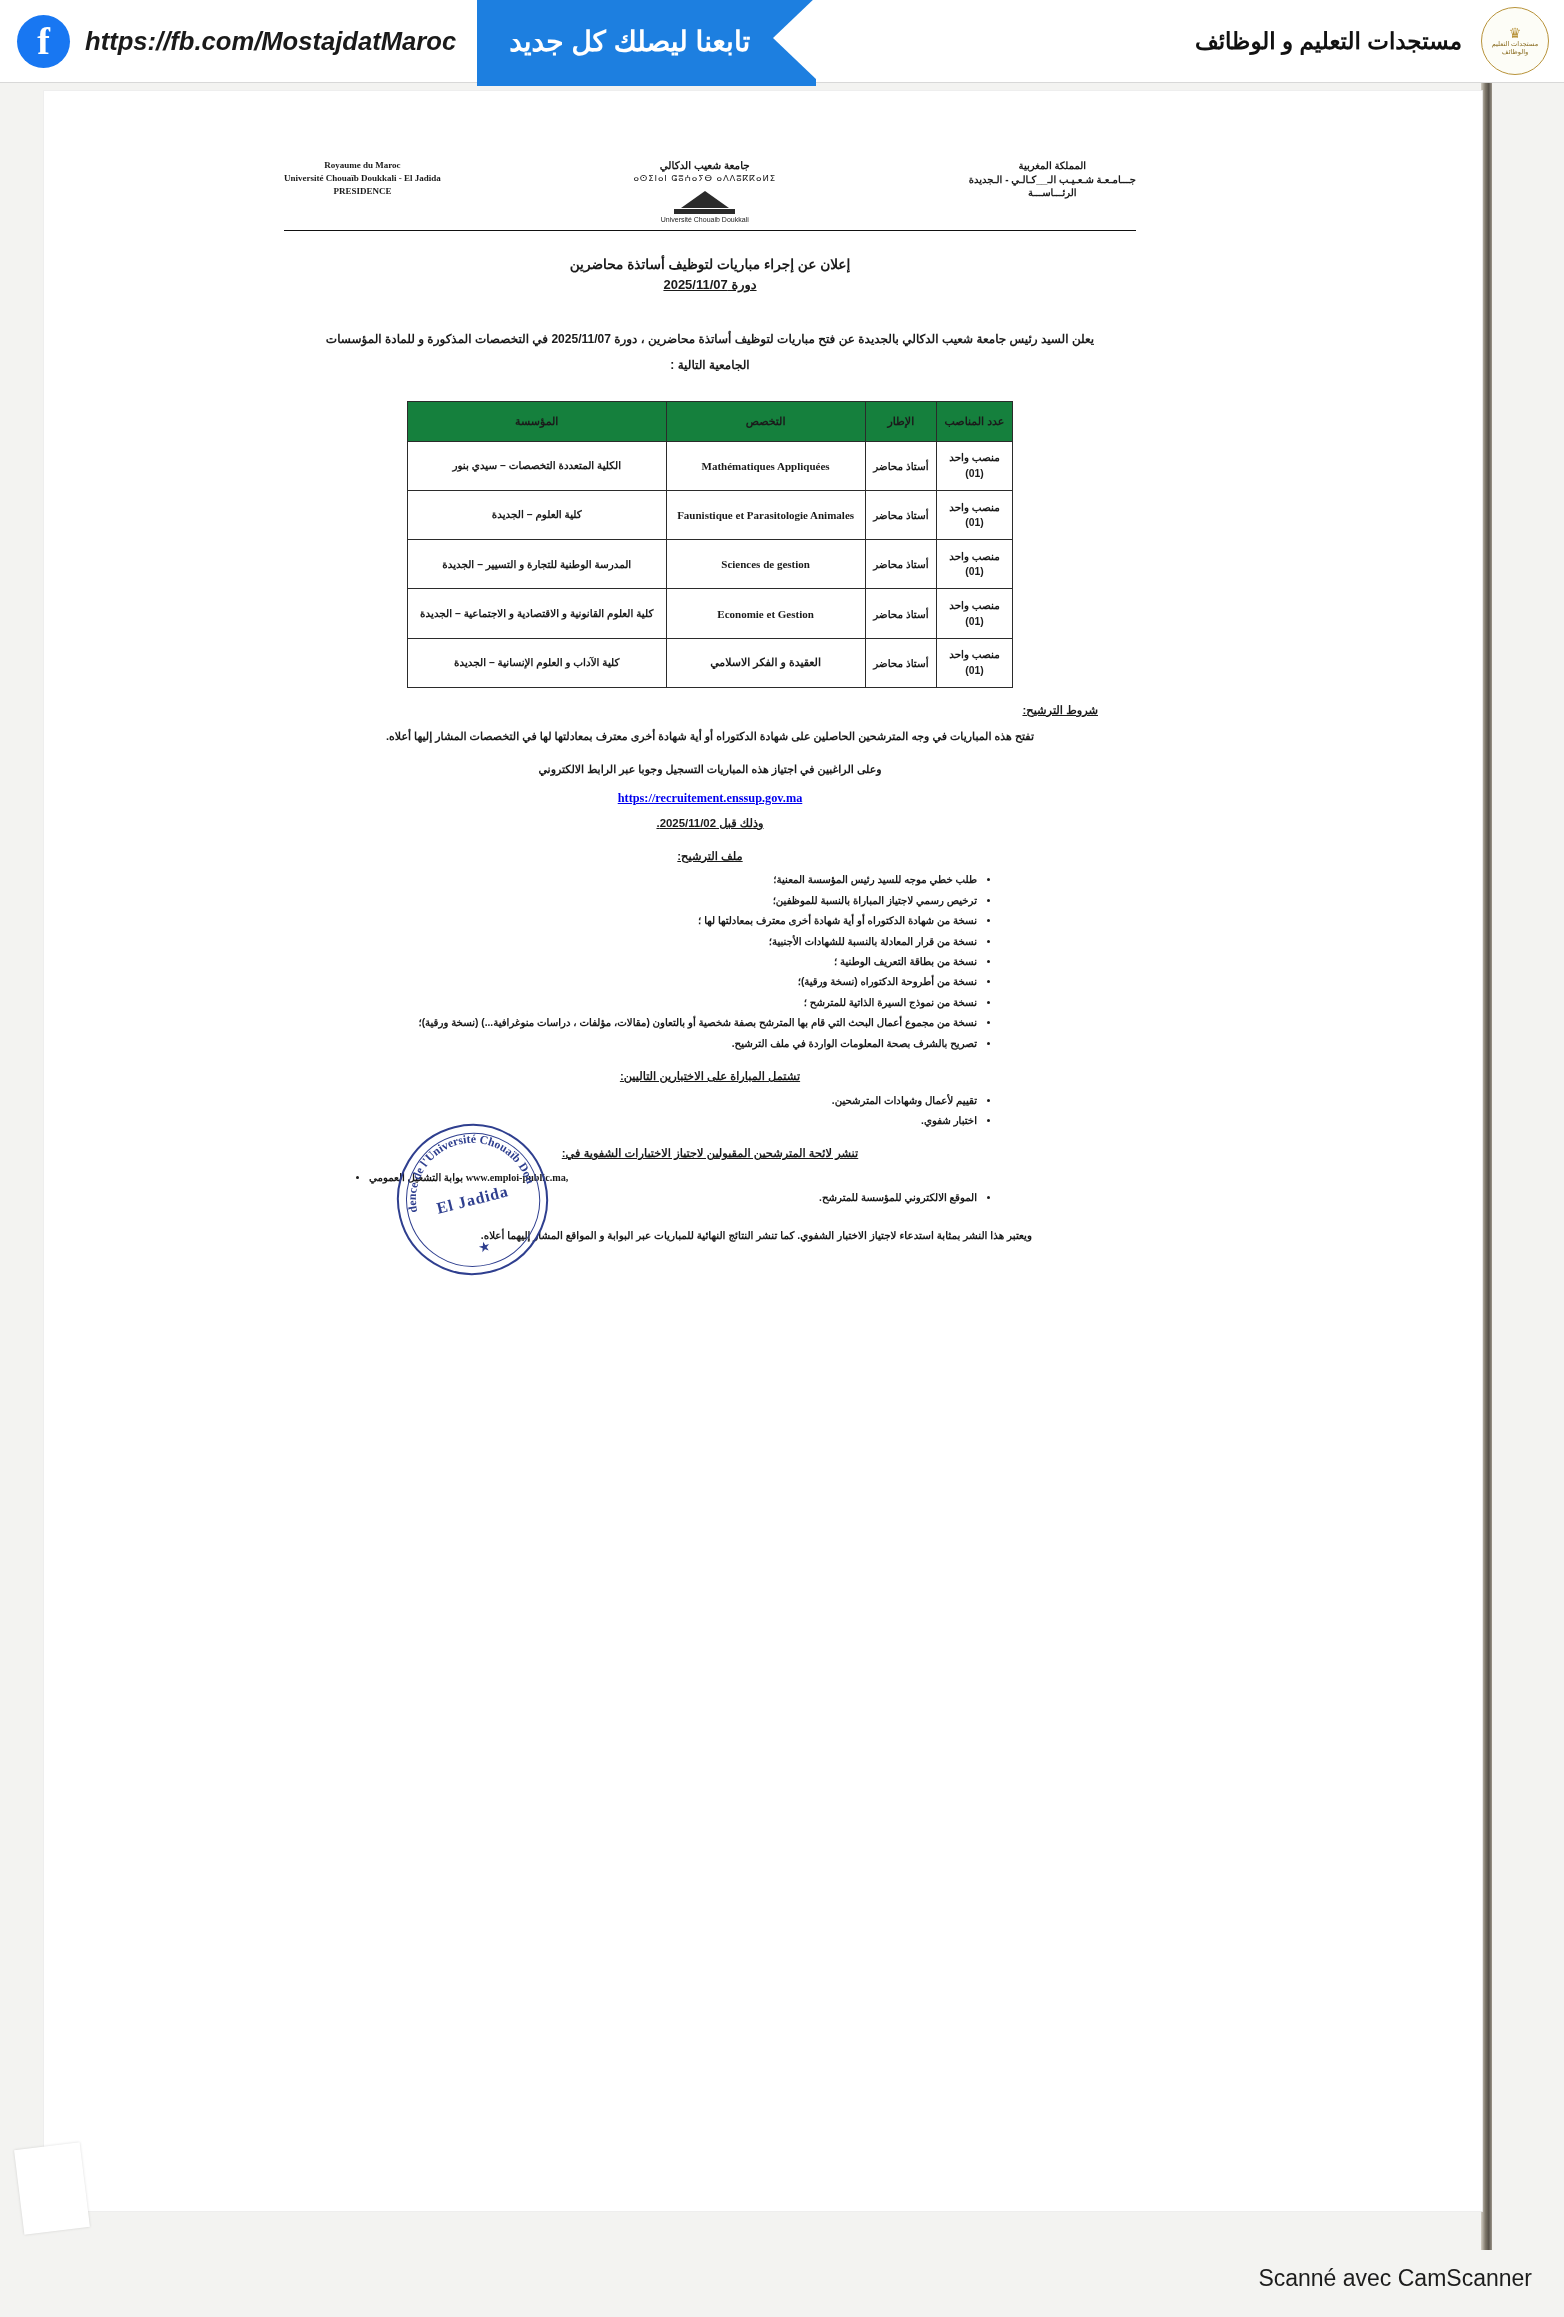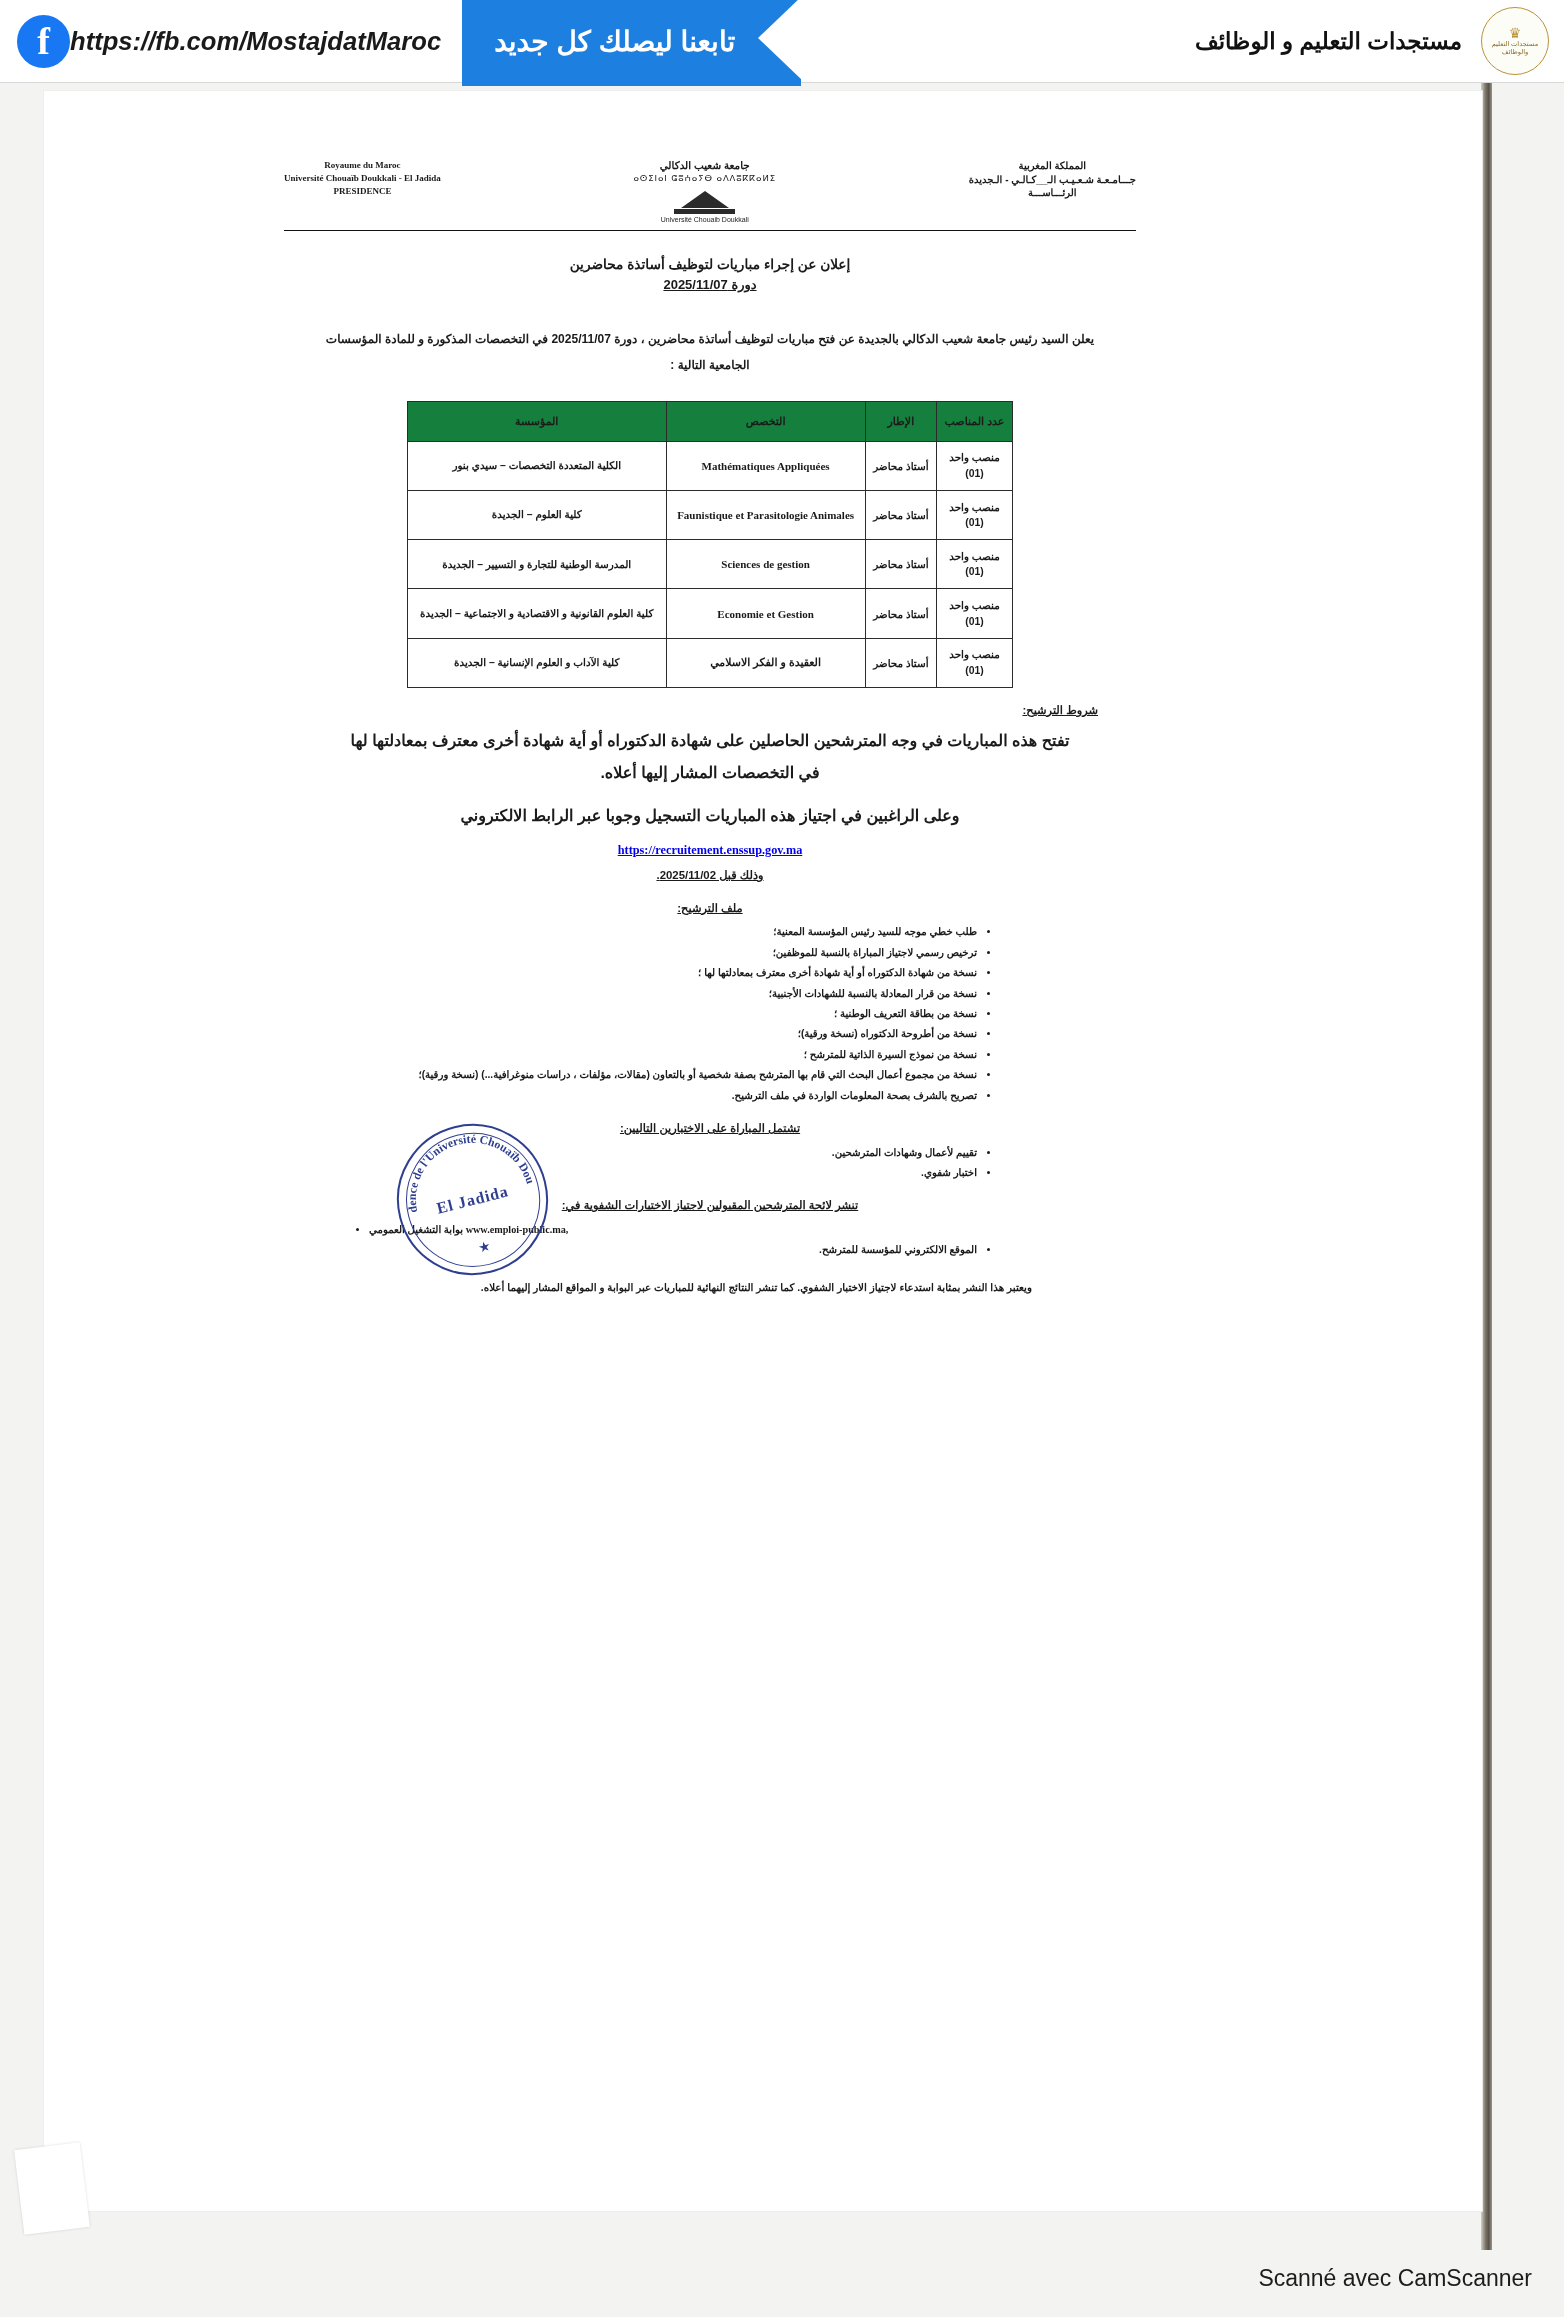--- a/index.html
+++ b/index.html
@@ -35,20 +35,21 @@
     color: #ffffff;
     display: flex;
     align-items: center;
     justify-content: center;
     font-size: 38px;
     font-weight: bold;
     font-family: "Liberation Serif", serif;
     flex: 0 0 auto;
   }
   .fb-url {
+    margin-left: 15px;
     font-size: 25.6px;
     font-weight: bold;
     font-style: italic;
     color: #1a1a1a;
     white-space: nowrap;
   }
   .blue-flag {
     position: relative;
     margin-left: 21px;
     height: 90px;
@@ -272,21 +273,21 @@
     direction: rtl;
     text-align: right;
     font-size: 11.4px;
     font-weight: bold;
     text-decoration: underline;
     margin: 15px 38px 7.6px 0;
   }
   .sec-head.center { text-align: center; margin-right: 0; }
   .para {
     direction: rtl;
-    font-size: 16px;
+    font-size: 11px;
     font-weight: bold;
     line-height: 2.0;
     text-align: center;
     margin: 0 66px 11.4px 66px;
   }
   .para.just { text-align: justify; }
   .link {
     display: block;
     text-align: center;
     font-family: "Liberation Serif", serif;

